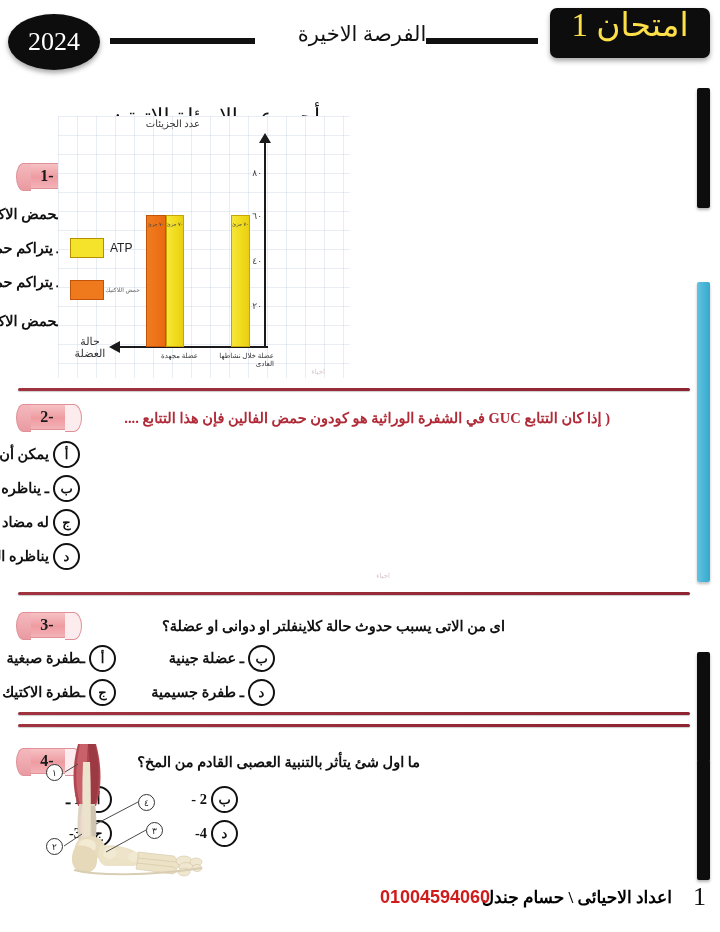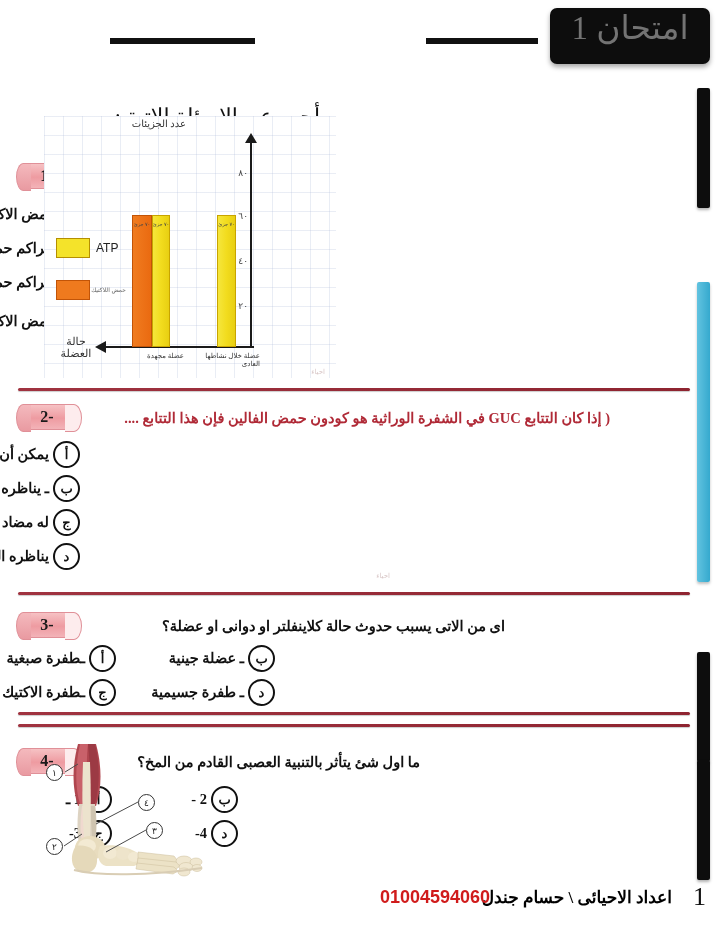--- a/index.html
+++ b/index.html
@@ -16,26 +16,26 @@
 
   
   .header {
     position: absolute;
     top: 0; left: 0;
     width: 720px; height: 92px;
   }
   .exam-badge {
     position: absolute;
     top: 8px; right: 10px;
-    width: 160px; height: 56px;
+    width: 160px; height: 50px;
     background: #0d0d0d;
     border-radius: 7px;
     box-shadow: 0 3px 5px rgba(0,0,0,.35);
     display: flex; align-items: center; justify-content: center;
-    color: #737373;
+    color: #fde047;
     font-size: 33px;
     font-family: "Liberation Serif", "DejaVu Serif", serif;
     letter-spacing: 1px;
     padding-bottom: 18px;
   }
   .year-badge {
     position: absolute;
     top: 14px; left: 8px;
     width: 92px; height: 56px;
     background: #0d0d0d;
@@ -168,21 +168,21 @@
   .opt-text {
     font-size: 14.5px;
     font-weight: bold;
     font-family: "Liberation Serif", "DejaVu Serif", serif;
     color: #111;
   }
 
   
   .chart-wrap {
     position: absolute;
-    top: 116px; left: 44px;
+    top: 116px; left: 58px;
     width: 292px; height: 262px;
     background: #fff;
   }
   .chart-grid {
     position: absolute; inset: 0;
     background-image:
       linear-gradient(to right, rgba(170,185,215,.30) 1px, transparent 1px),
       linear-gradient(to bottom, rgba(170,185,215,.30) 1px, transparent 1px);
     background-size: 19px 19px;
     opacity: .85;
@@ -337,20 +337,22 @@
     color: #d8c6c6;
     letter-spacing: 1px;
     font-family: "Liberation Serif","DejaVu Serif",serif;
   }
 </style>
 </head>
 <body>
 
 <div class="header">
   <div class="exam-badge">امتحان 1</div>
+  <div class="year-badge">2024</div>
+  <div class="head-title">الفرصة الاخيرة</div>
   <div class="head-rule r1"></div>
   <div class="head-rule r2"></div>
 </div>
 
 <div class="edge-bar black edge-1"></div>
 <div class="edge-bar blue  edge-2"></div>
 <div class="edge-bar black edge-3"></div>
 
 <div class="hsep s1"></div>
 <div class="hsep s2"></div>

